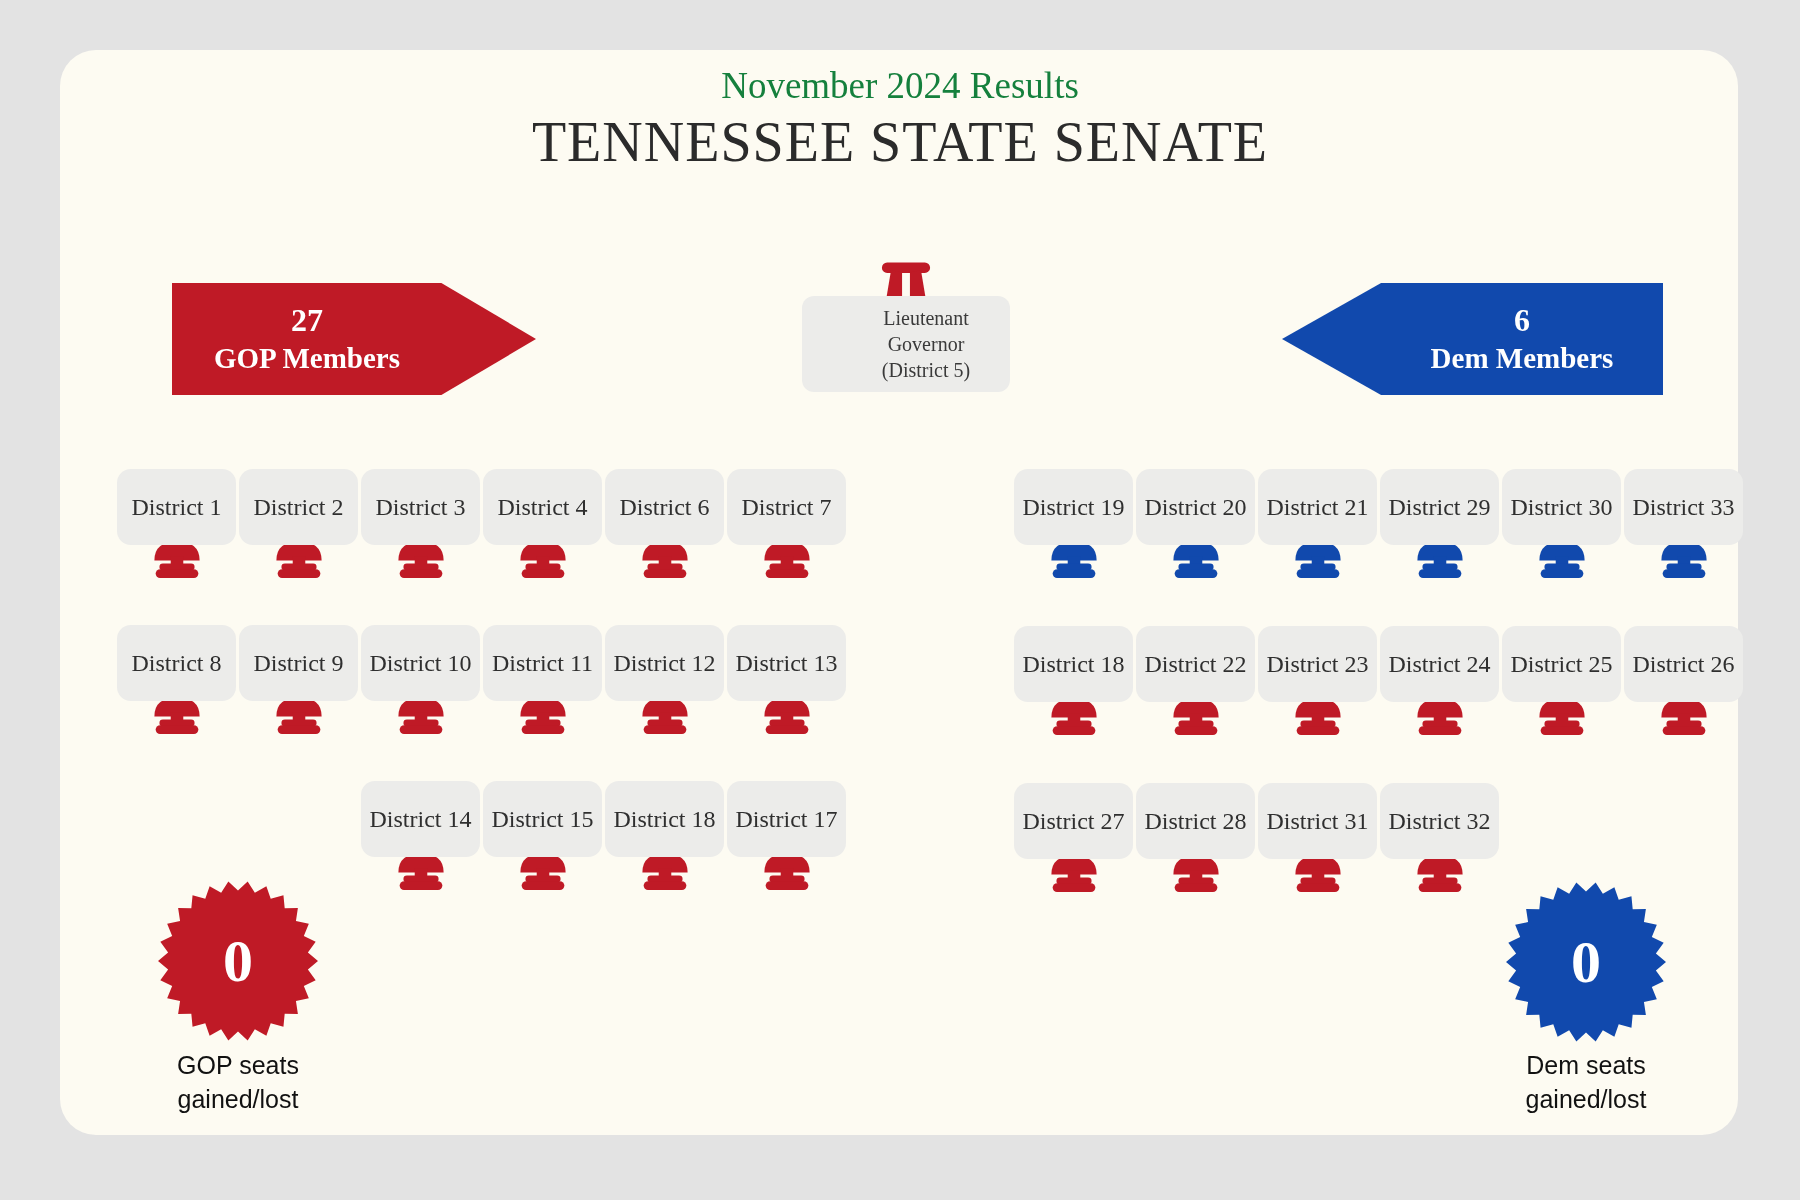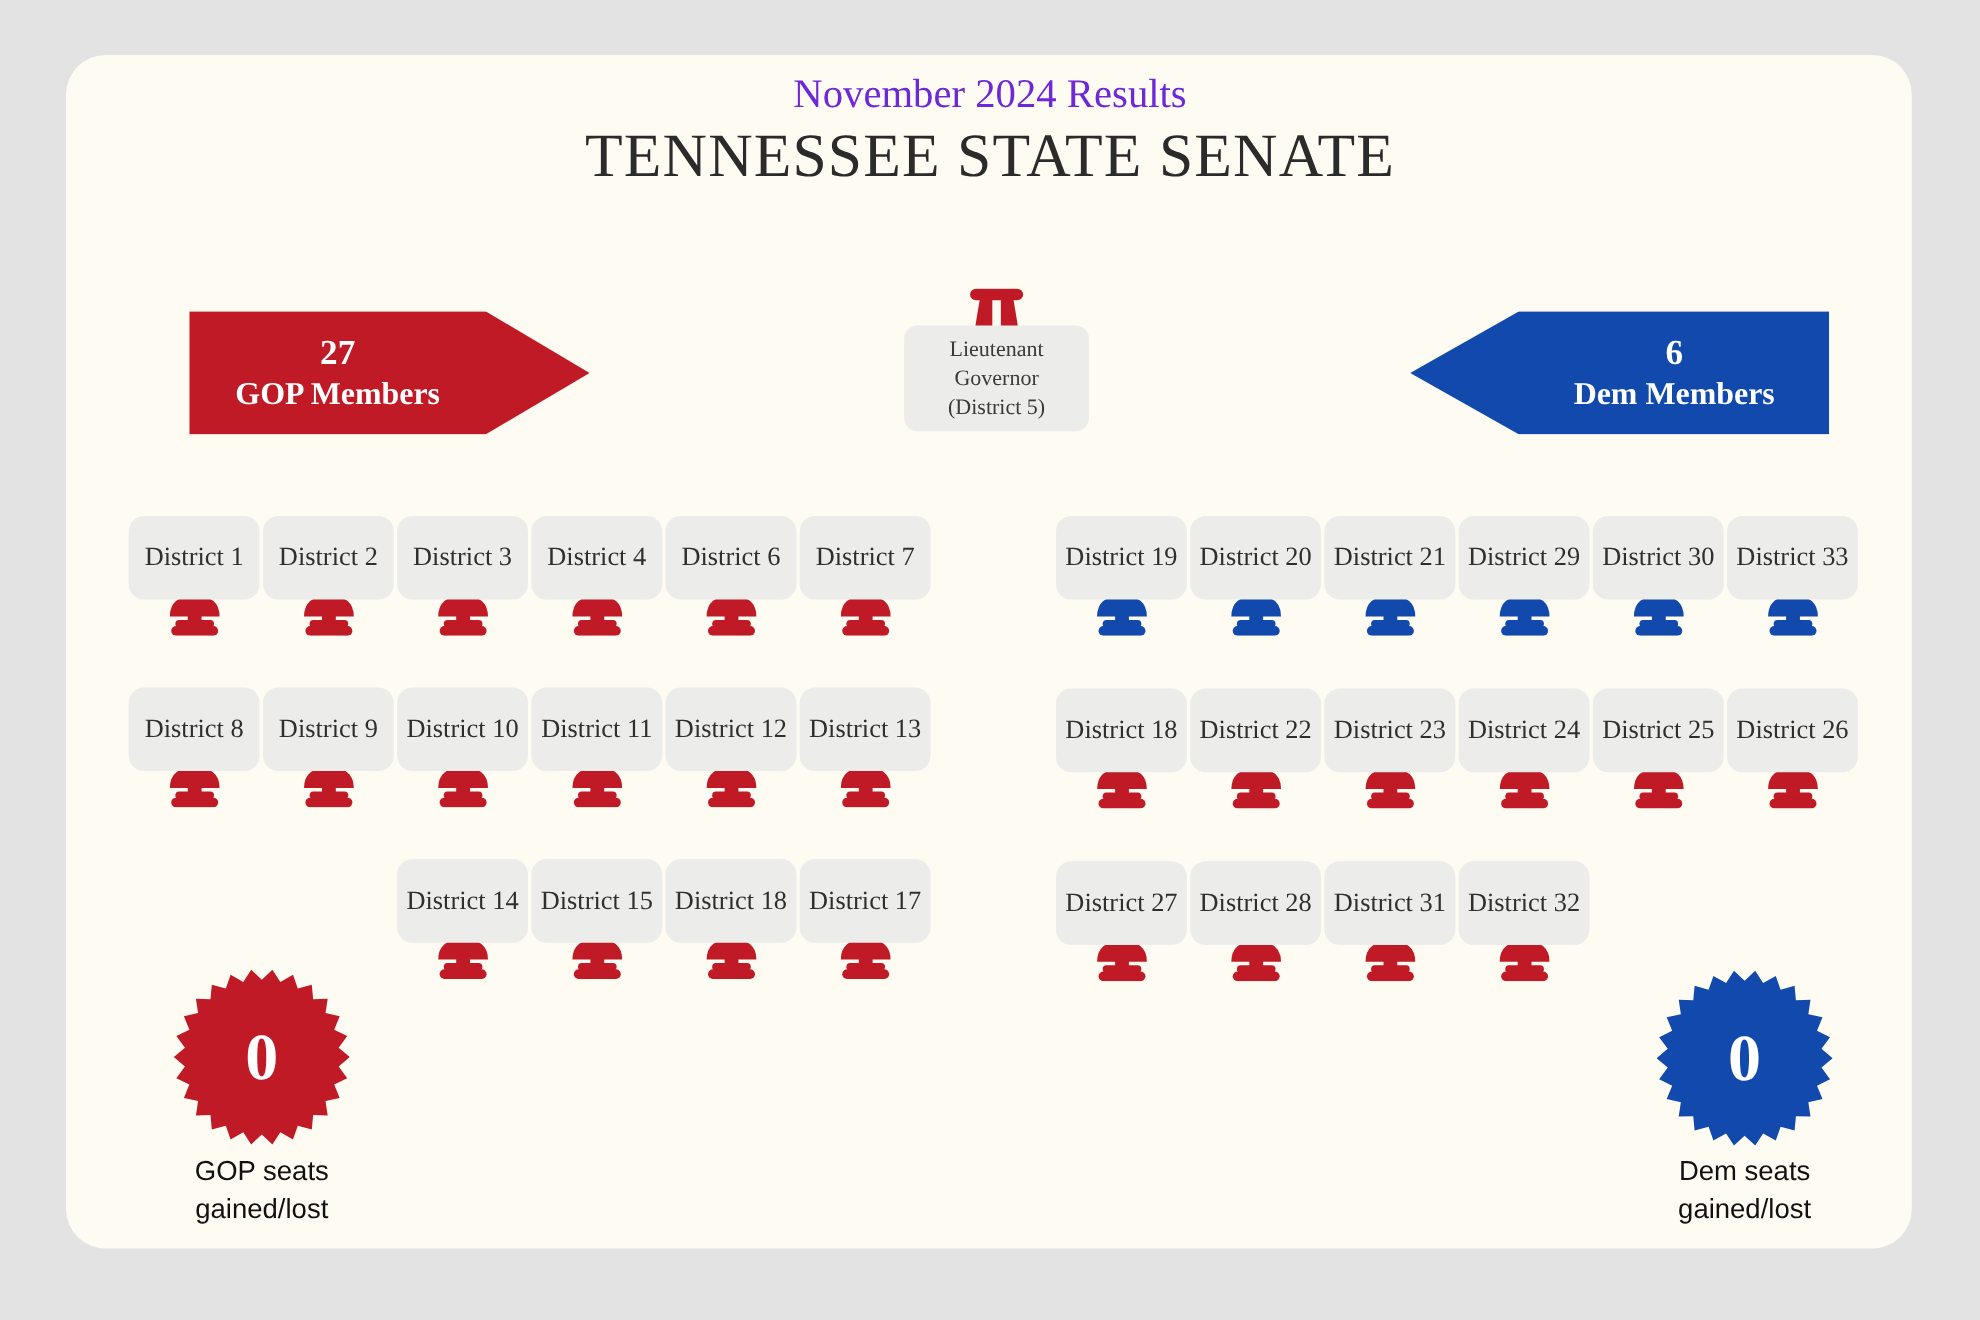--- a/index.html
+++ b/index.html
@@ -10,21 +10,21 @@
     position:relative;overflow:hidden;
   }
   .stage{position:absolute;inset:0;width:1800px;height:1200px;}
   .card{
     position:absolute;left:60px;top:50px;width:1678px;height:1085px;
     background:var(--card-bg,#fdfbf2);border-radius:36px;
   }
   
   .subtitle{
     position:absolute;left:0;top:64px;width:1800px;text-align:center;
-    font-size:37px;line-height:1.2;color:#6d28d9;
+    font-size:37px;line-height:1.2;color:#15803d;
   }
   .title{
     position:absolute;left:0;top:110px;width:1800px;text-align:center;
     font-size:56px;line-height:1.15;color:#2b2b2b;letter-spacing:1px;
   }
   
   .banner{
     position:absolute;top:283px;height:112px;color:#fff;
     display:flex;flex-direction:column;justify-content:center;align-items:center;
     font-weight:bold;font-size:29px;line-height:38px;text-align:center;
@@ -43,26 +43,26 @@
   
   .ltgov{
     position:absolute;left:822px;top:262px;width:168px;
     display:flex;flex-direction:column;align-items:center;
   }
   .ltgov .chair-top{margin-bottom:-6px;line-height:0;}
   .ltgov .chair-top svg *{fill:var(--red,#bf1a26);}
   .ltgov-box{
     position:relative;z-index:1;width:168px;height:96px;background:var(--box-bg,#ececea);
     border-radius:12px;display:flex;flex-direction:column;justify-content:center;
-    text-align:center;font-size:20px;line-height:26px;color:#3a3a3a;
+    text-align:center;font-size:20px;line-height:26px;color:#3a3a3a;padding-left:40px;
   }
   
   .grid{position:absolute;top:469px;display:flex;flex-direction:column;row-gap:47px;}
   .grid-left{left:117px;}
-  .grid-right{left:960px;gap:48px;}
+  .grid-right{left:1014px;gap:48px;}
   .seat-row{display:flex;column-gap:3px;}
   .seat-unit{width:119px;display:flex;flex-direction:column;align-items:center;}
   .seat-box{
     position:relative;z-index:1;width:119px;height:76px;box-sizing:border-box;
     background:var(--box-bg,#ececea);border-radius:14px;
     display:flex;align-items:center;justify-content:center;
   }
   .seat-label{font-size:24px;color:#2f2f2f;white-space:nowrap;}
   .seat-icon{margin-top:-6px;line-height:0;}
   .seat-unit.rep .seat-icon svg *{fill:var(--red,#bf1a26);}

